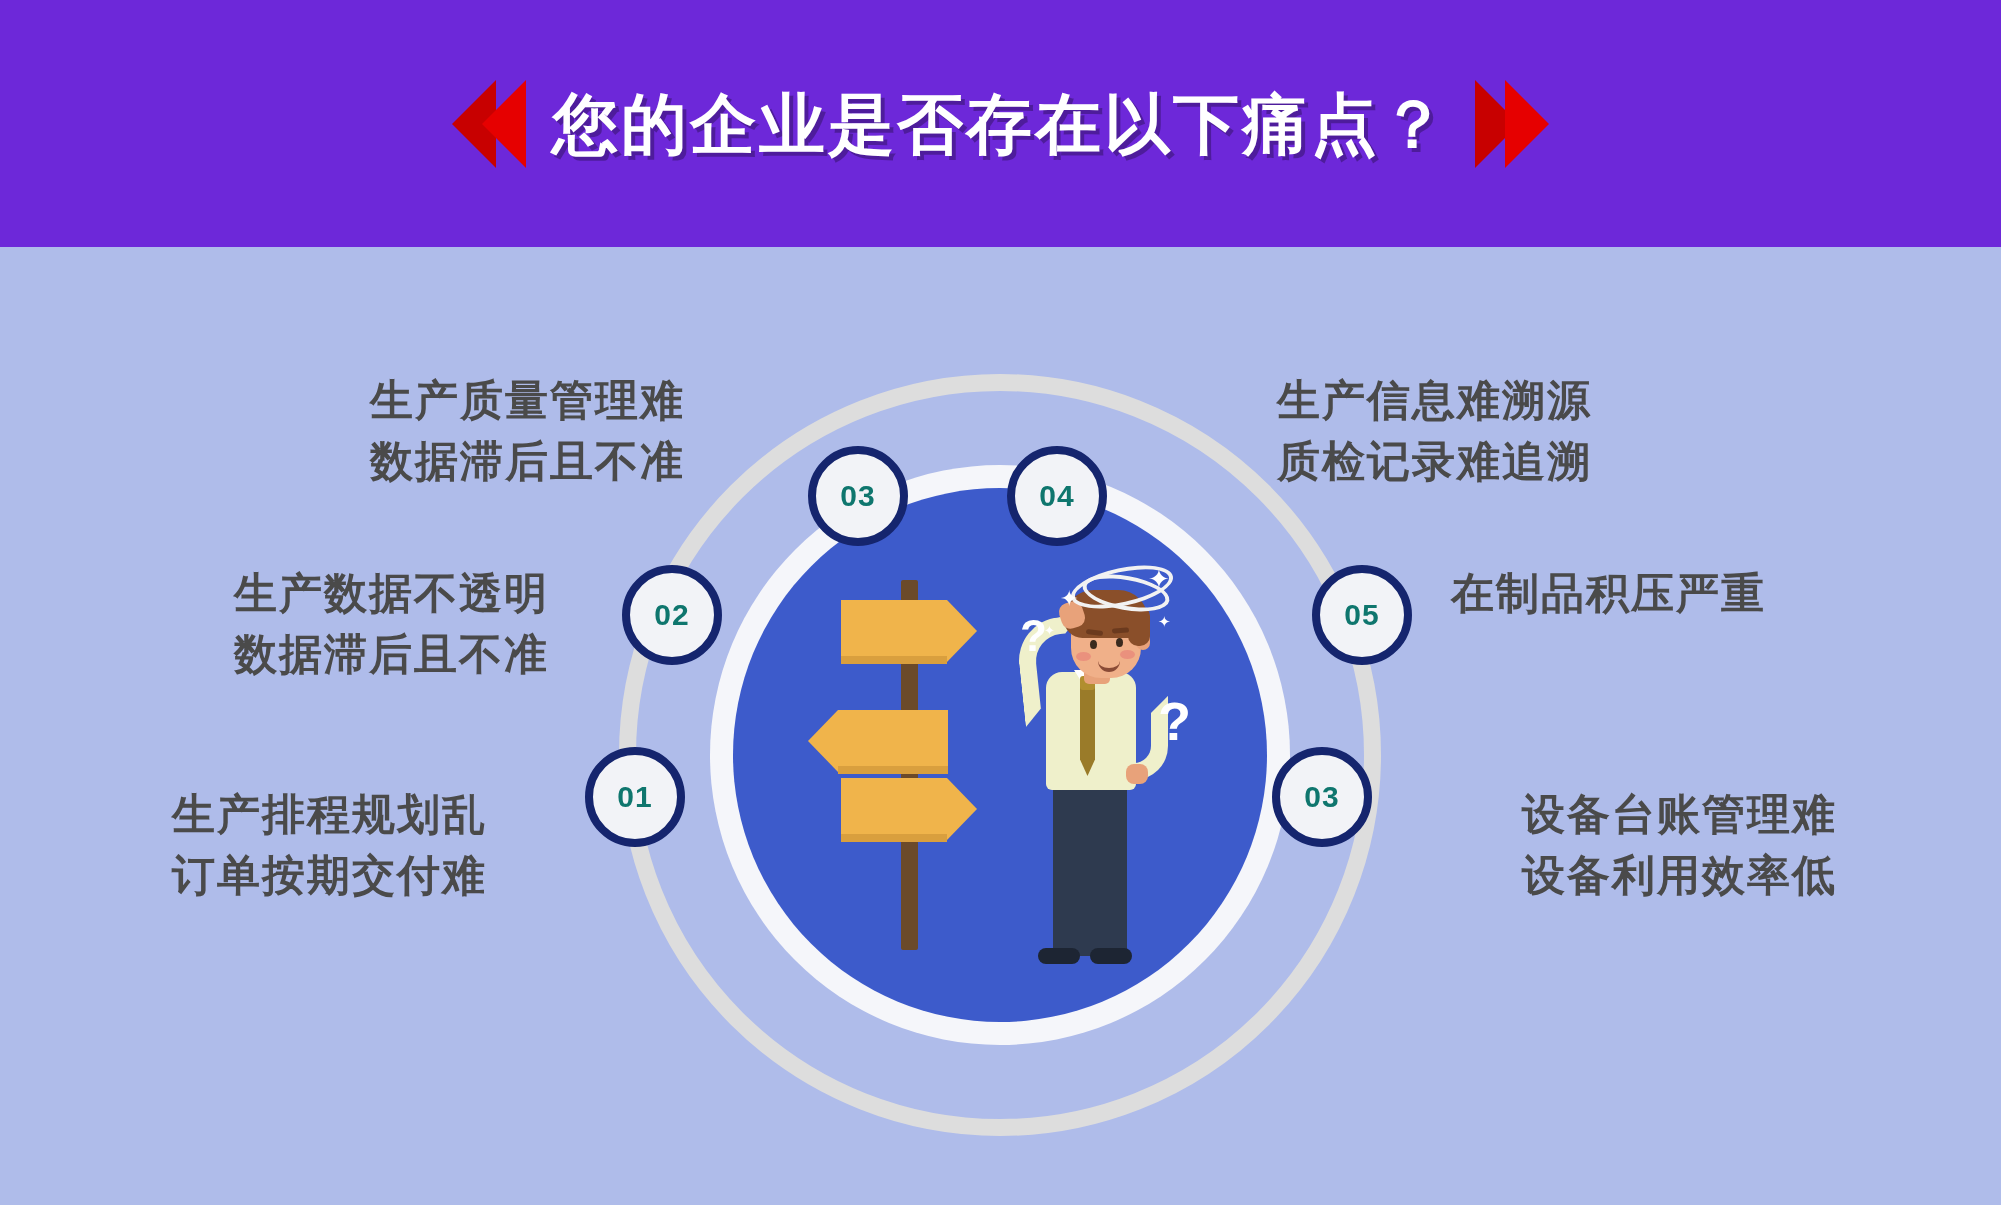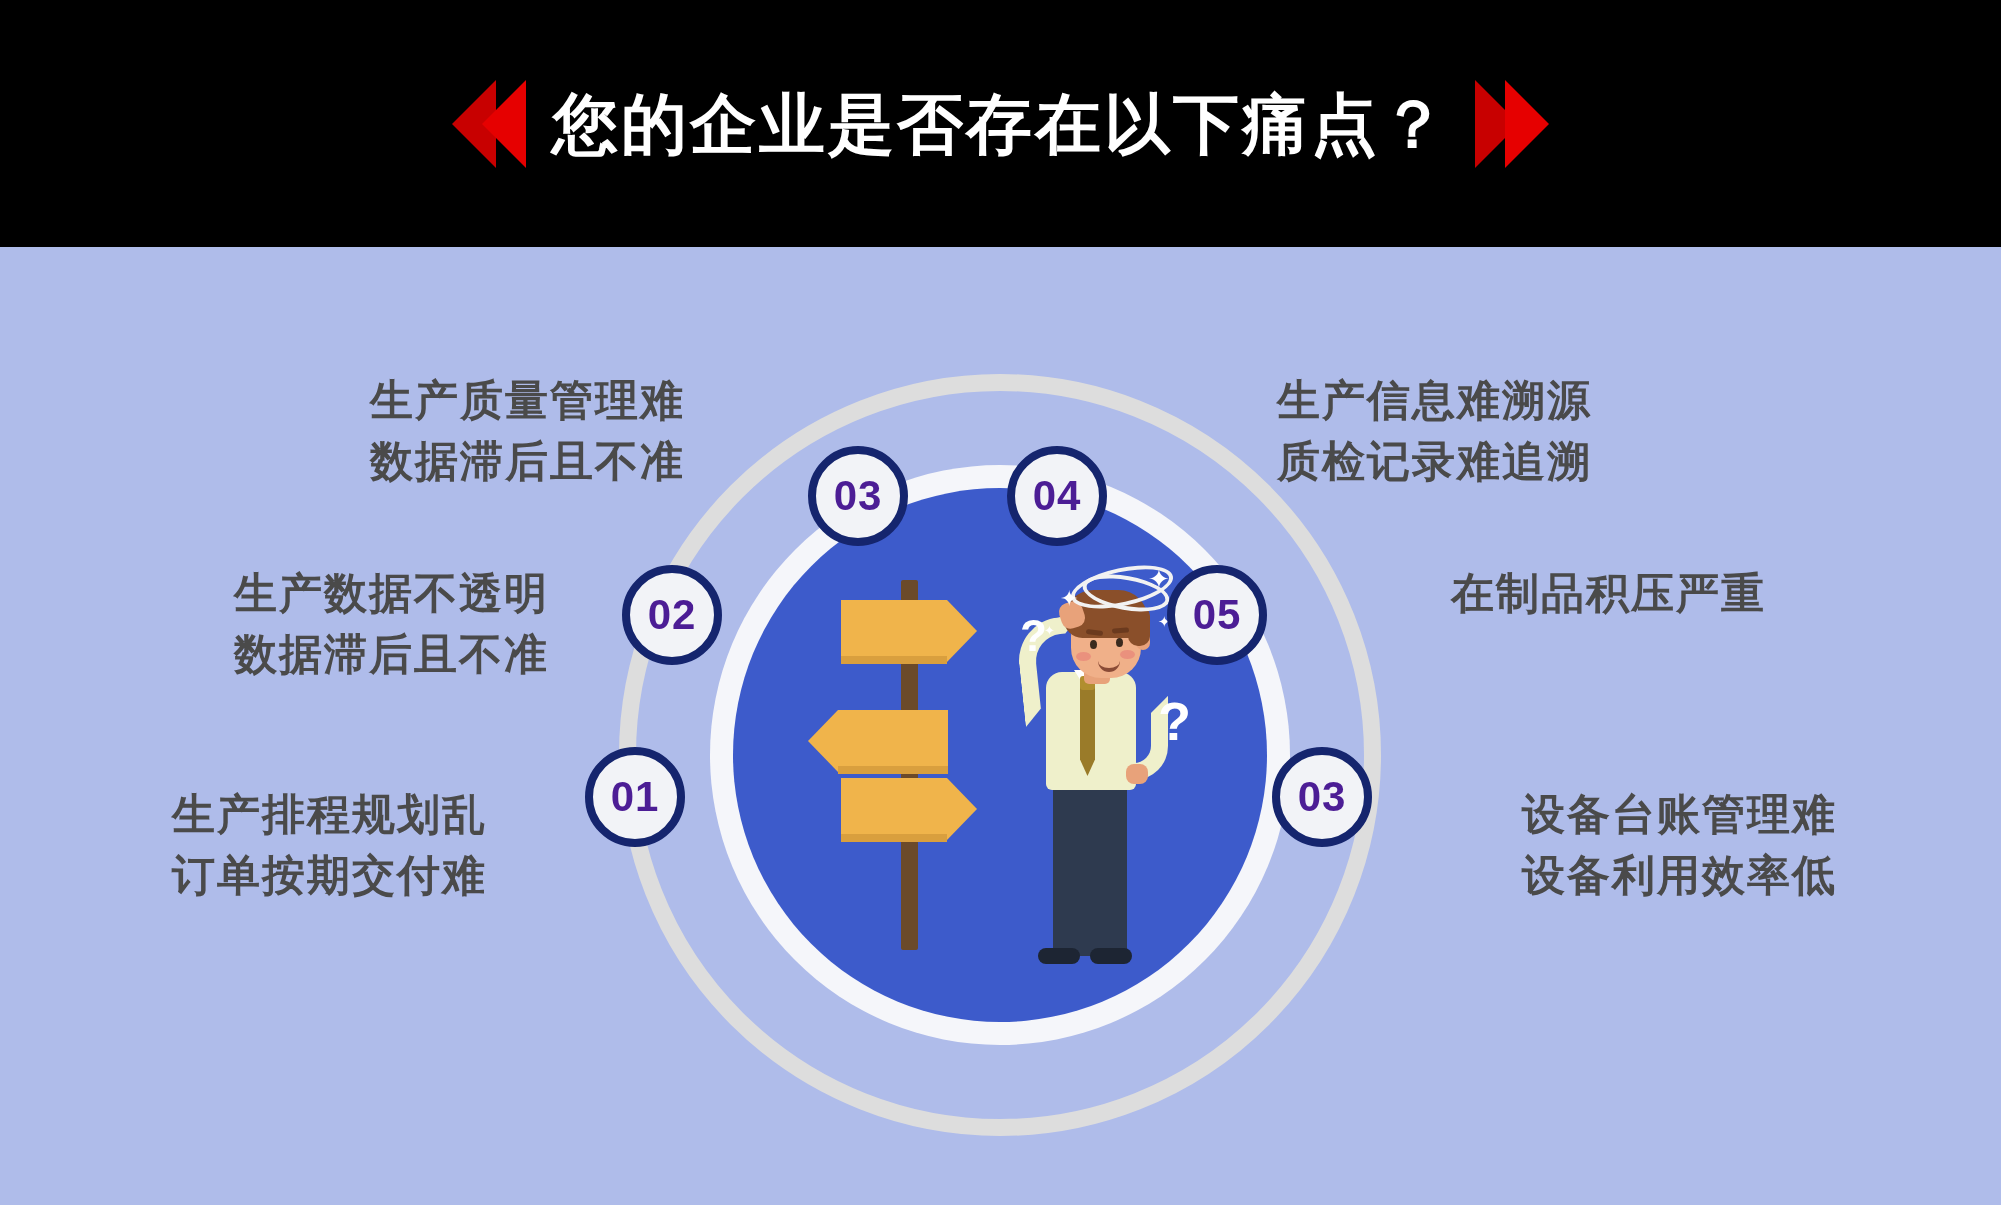--- a/index.html
+++ b/index.html
@@ -12,21 +12,21 @@
     overflow:hidden;
     background:#AFBCEA;
   }
 
   
   .header{
     position:absolute;
     left:0; top:0;
     width:2001px;
     height:247px;
-    background:#000000;
+    background:#6d28d9;
   }
   .header-inner{
     position:absolute;
     left:0; top:0;
     width:2001px; height:247px;
     display:flex;
     align-items:center;
     justify-content:center;
     gap:26px;
   }
@@ -294,22 +294,22 @@
 
   
   .num{
     position:absolute;
     width:100px;height:100px;
     border-radius:50%;
     background:#F2F3F7;
     border:8px solid #15256E;
     box-sizing:border-box;
     display:flex;align-items:center;justify-content:center;
-    color:#4c1d95;
-    font-size:42px;
+    color:#0f766e;
+    font-size:30px;
     font-weight:bold;
     letter-spacing:1px;
   }
 
   
   .pp{
     position:absolute;
     color:#4A4A4A;
     font-size:43px;
     font-weight:bold;
@@ -410,21 +410,21 @@
         <span class="qmark" style="left:22px;top:48px;font-size:44px;">?</span>
         <span class="qmark" style="left:160px;top:128px;font-size:54px;">?</span>
 
       </div>
     </div>
 
     <div class="num" style="left:585px;top:500px;text-align:right;">01</div>
     <div class="num" style="left:622px;top:318px;">02</div>
     <div class="num" style="left:808px;top:199px;">03</div>
     <div class="num" style="left:1007px;top:199px;">04</div>
-    <div class="num" style="left:1167px;top:318px;">05</div>
+    <div class="num" style="left:1312px;top:318px;">05</div>
     <div class="num" style="left:1272px;top:500px;">03</div>
 
     <div class="pp left" style="left:234px;top:316px;">
       <div>生产数据不透明</div>
       <div>数据滞后且不准</div>
     </div>
 
     <div class="pp left" style="left:172px;top:537px;">
       <div>生产排程规划乱</div>
       <div>订单按期交付难</div>

